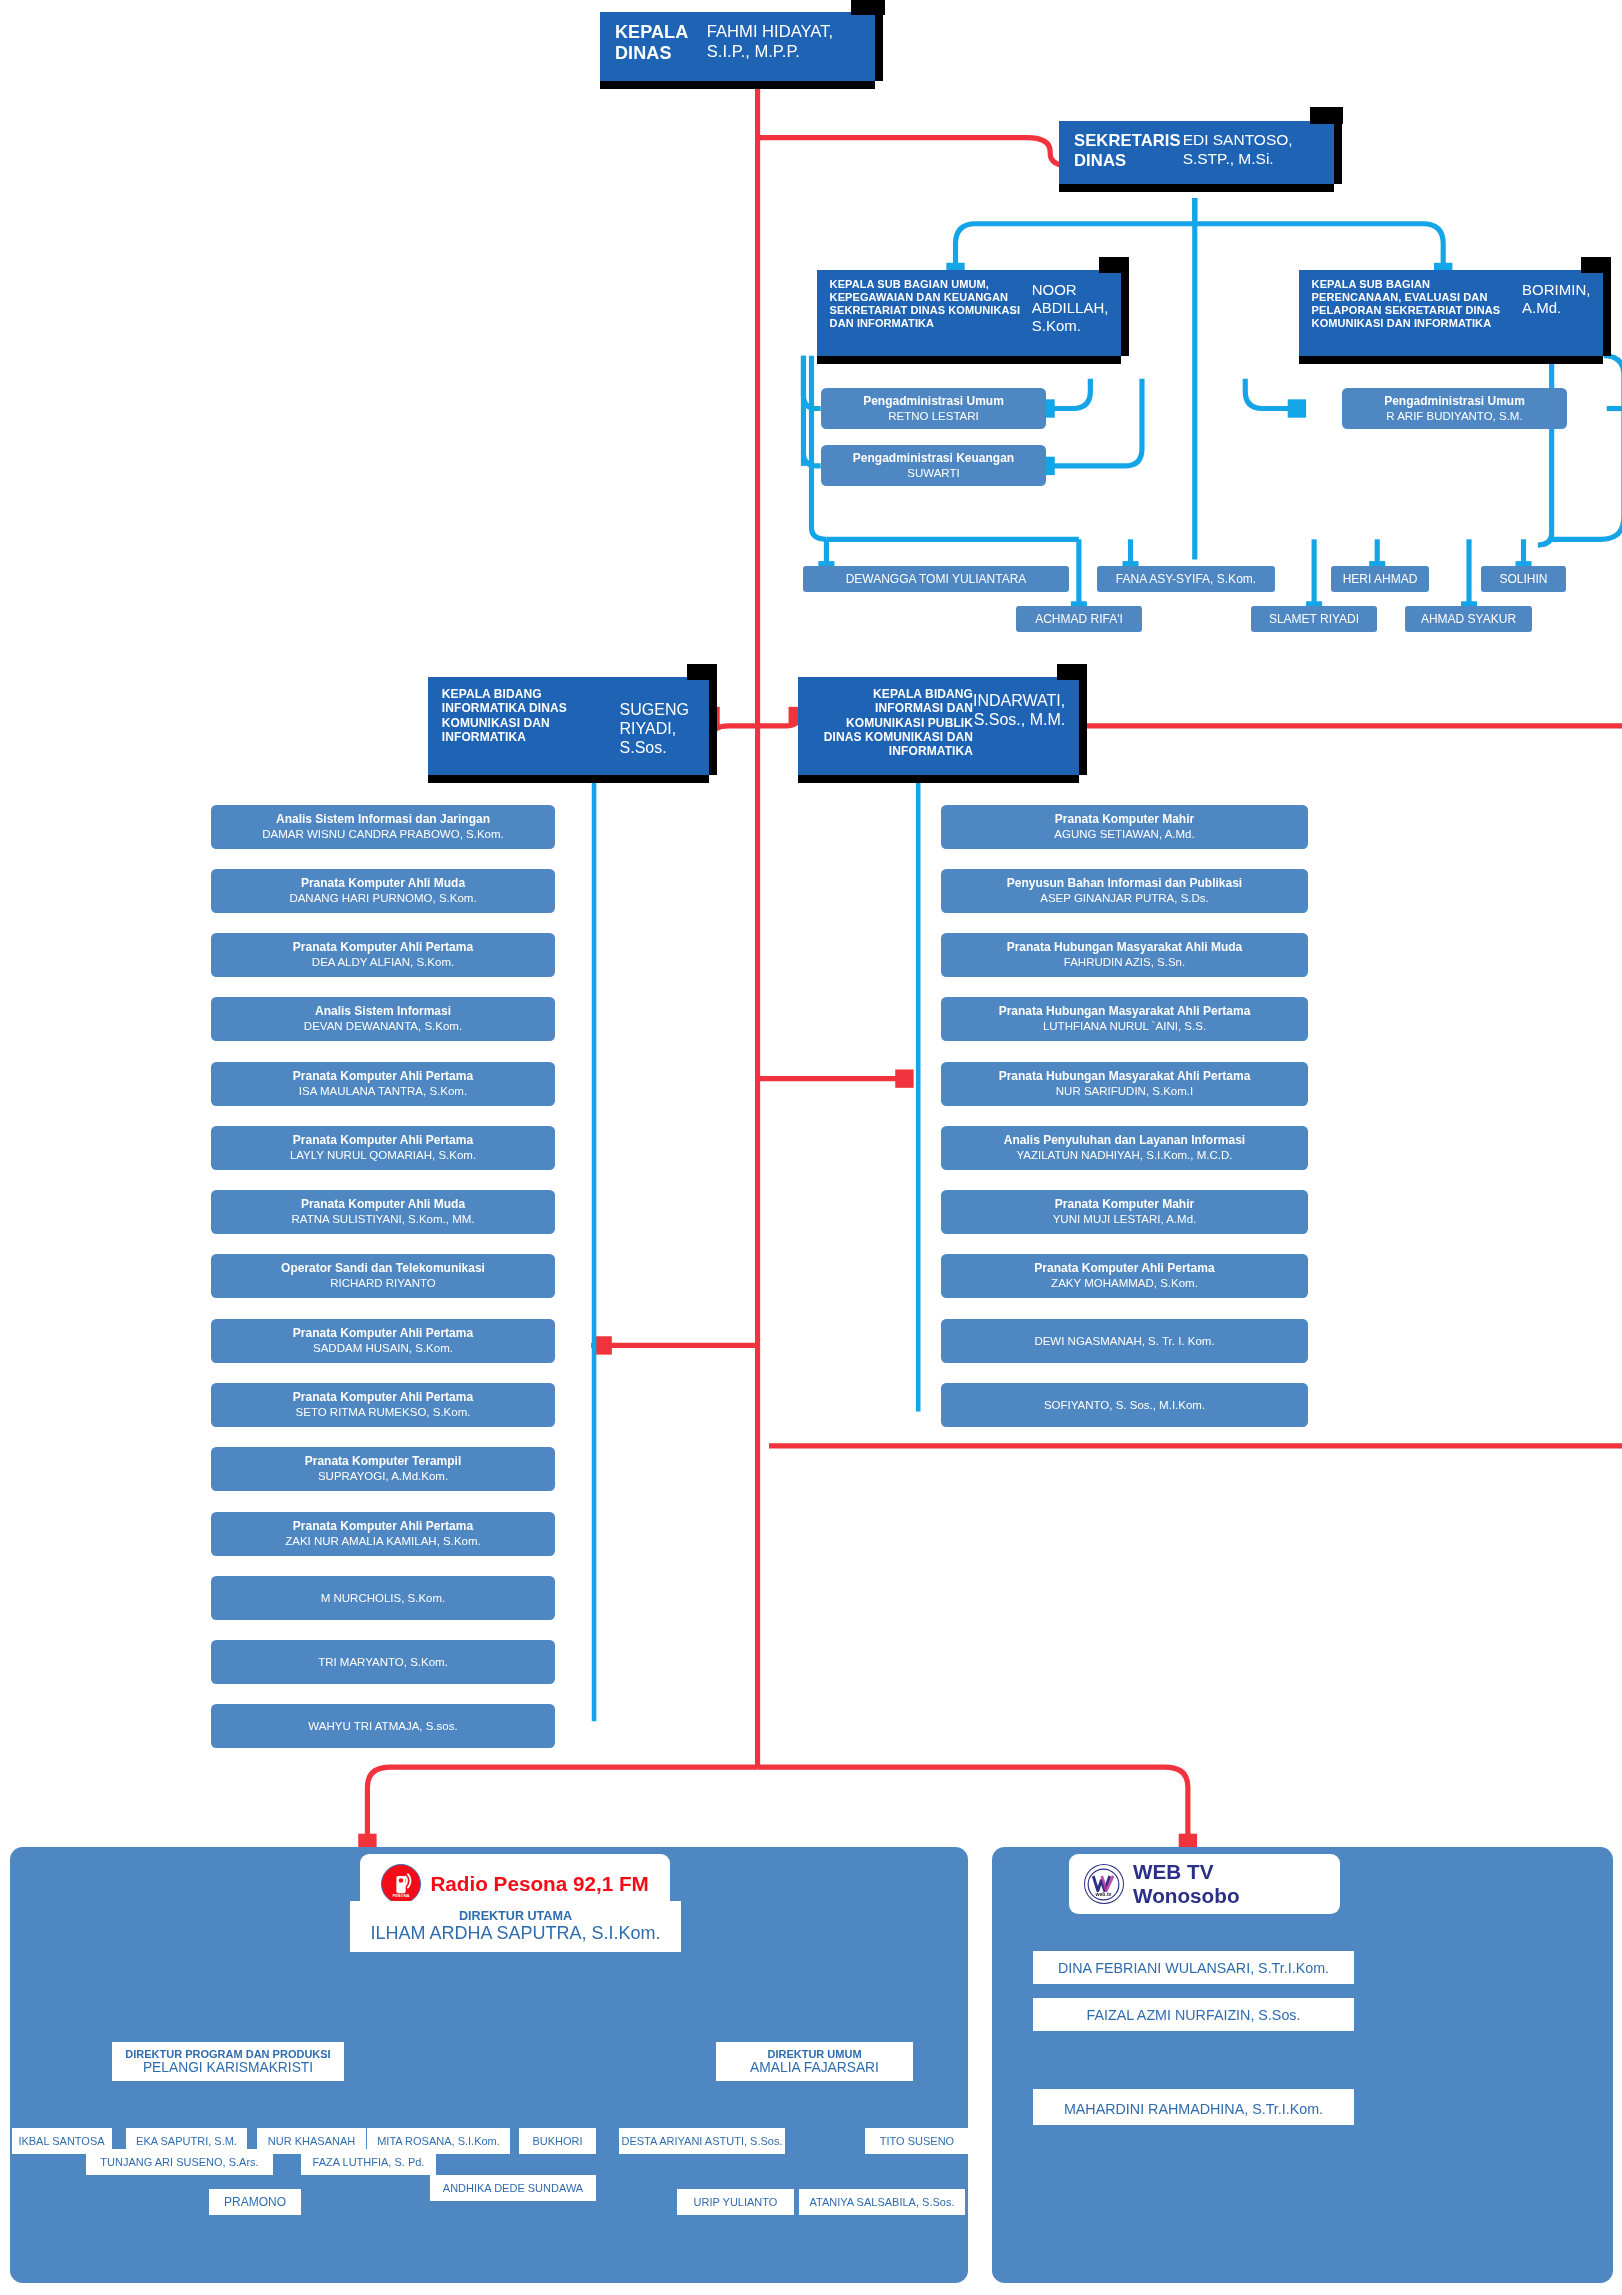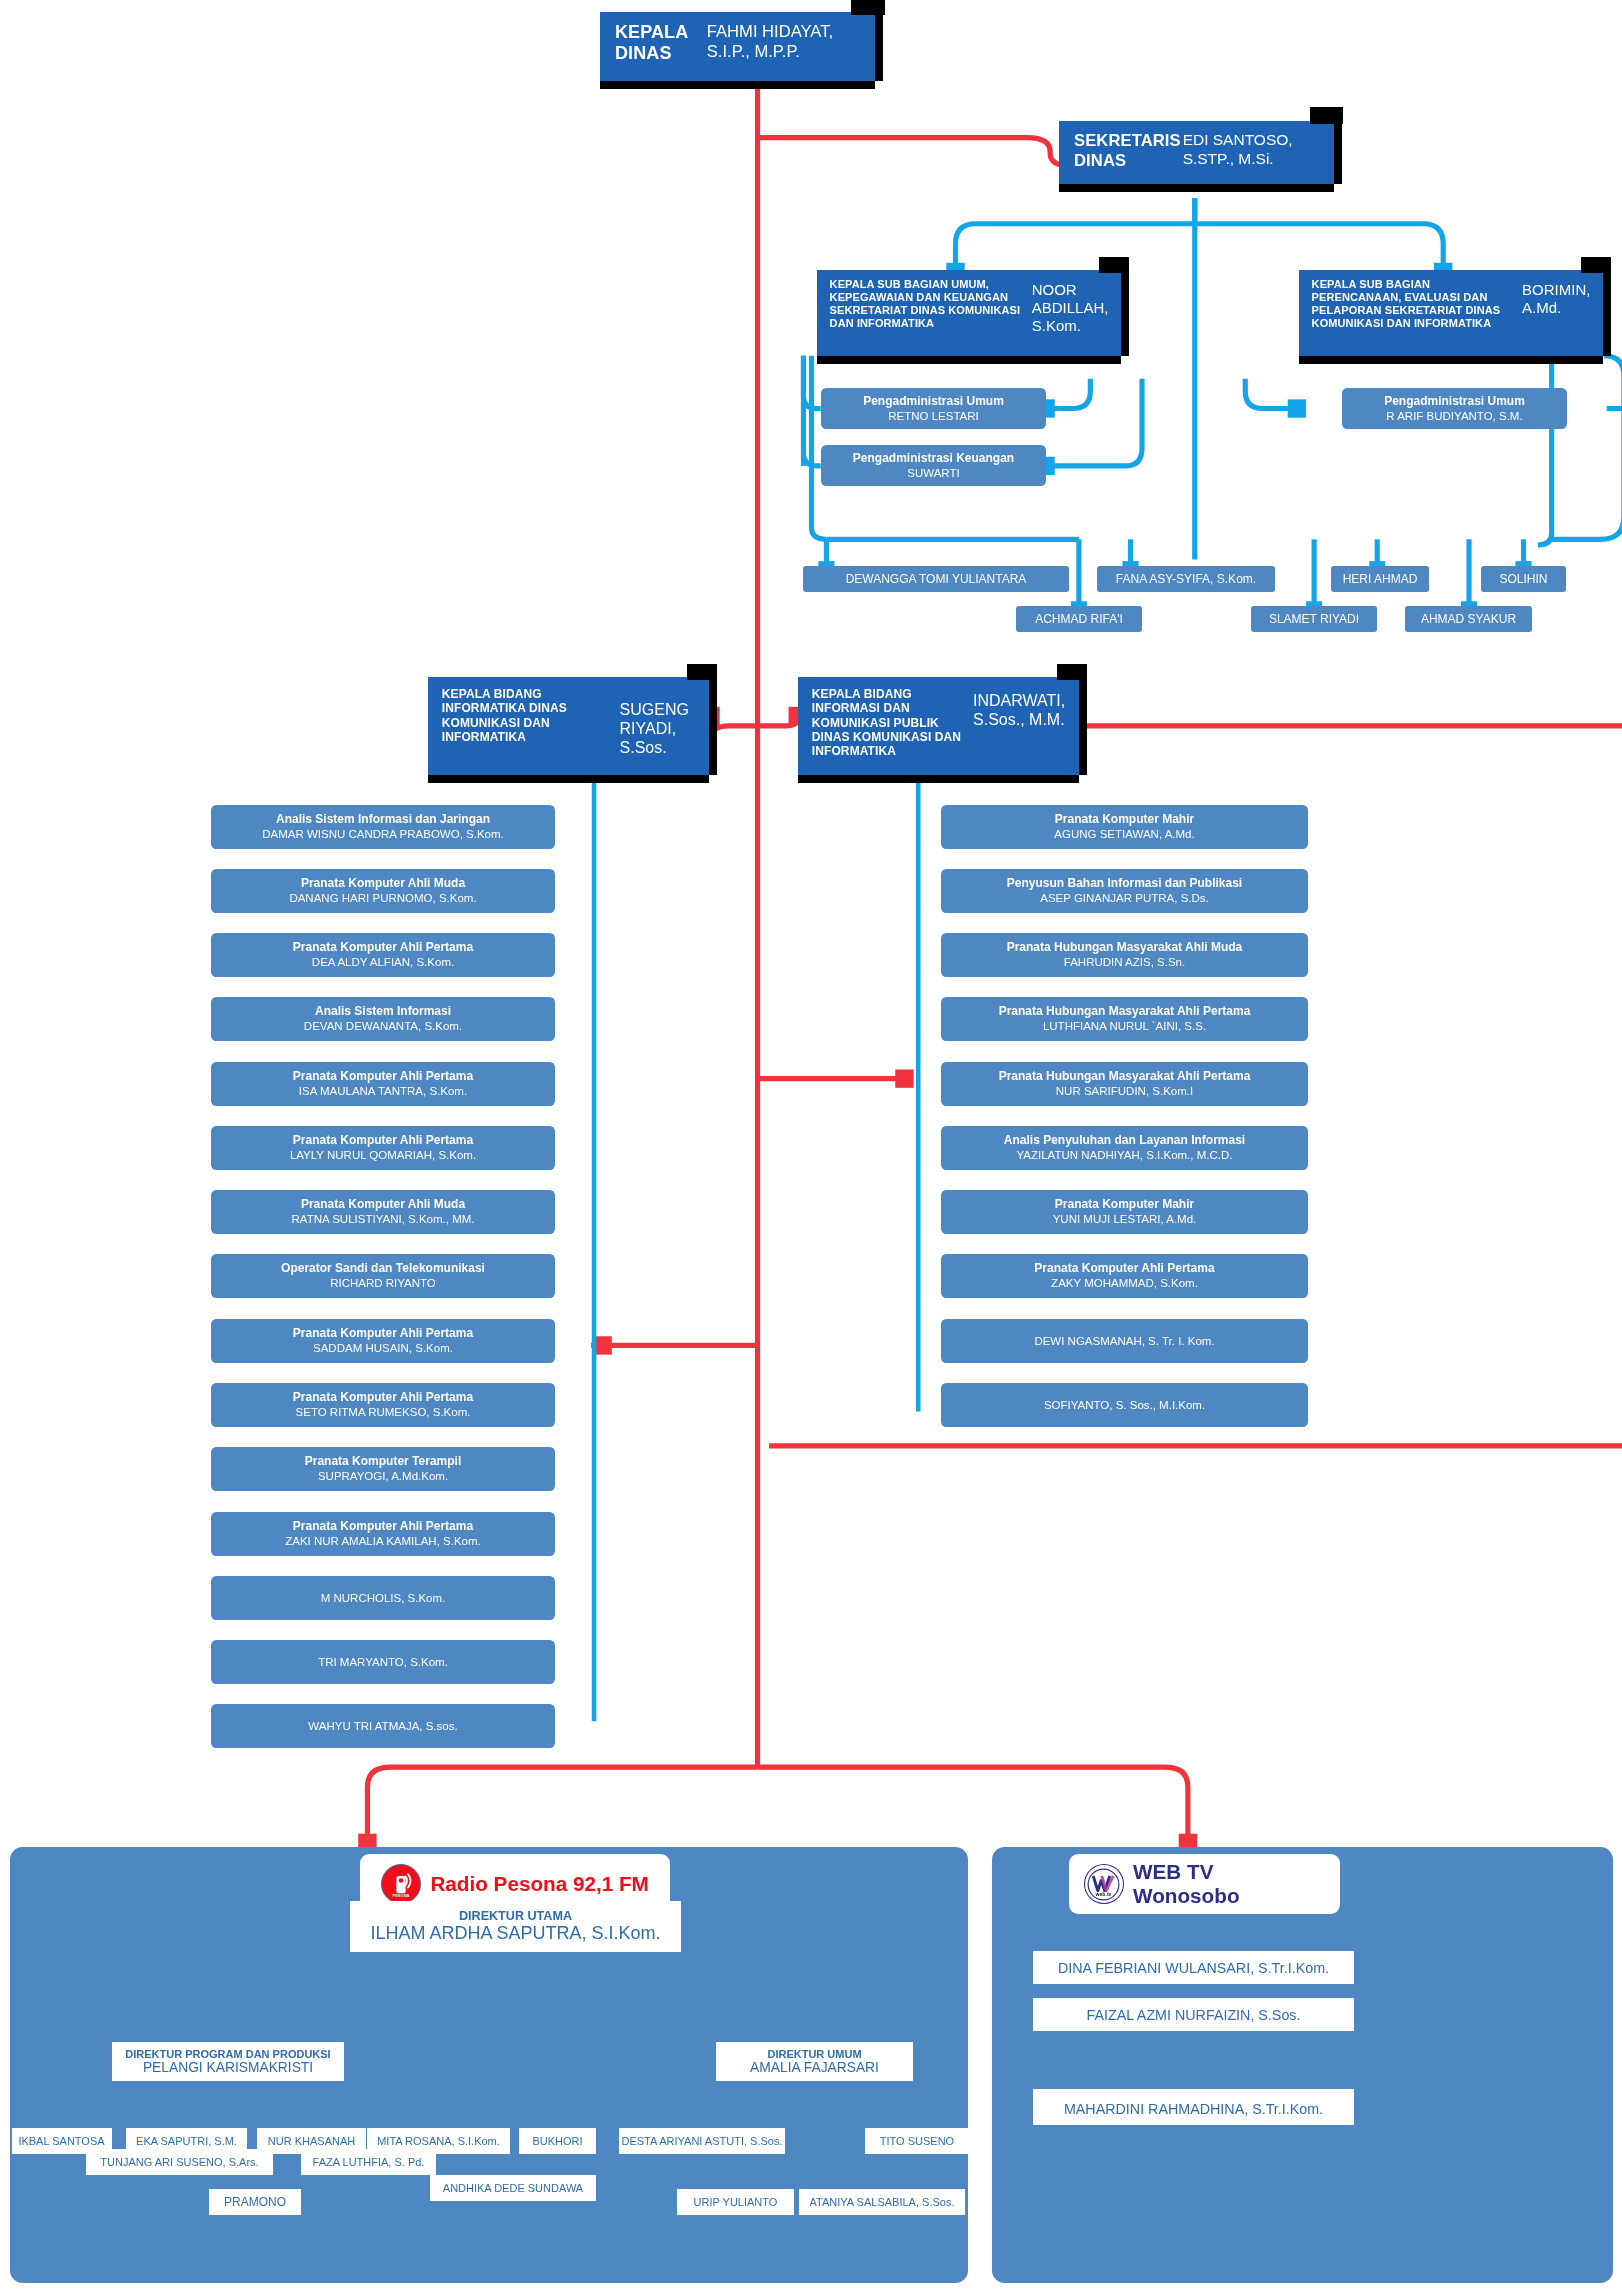--- a/index.html
+++ b/index.html
@@ -222,21 +222,21 @@
   <div class="node chip" style="left:1481px; top:566px; width:85px; height:26.4px; font-size:12px;">SOLIHIN</div>
 
   <div class="node major" style="left:428px; top:677px; width:281px; height:98px; padding:10.3px 13.8px;">
     <div class="ttl" style="font-size:12px;">KEPALA BIDANG INFORMATIKA DINAS KOMUNIKASI DAN INFORMATIKA</div>
     <div class="nm" style="font-size:16px; margin-top:12.6px;">SUGENG RIYADI, S.Sos.</div>
     <div class="shadow-l" style="width:281px;"></div>
     <div class="shadow-r" style="height:106px;"></div>
     <div class="tab-blk" style="right:-8px; top:-12.6px; width:30px; height:16px;"></div>
   </div>
 
-  <div class="node major" style="left:798px; top:677px; width:281px; height:98px; padding:10.3px 13.8px;">
+  <div class="node major" style="left:798px; top:677px; width:281px; height:98px; padding:10.3px 13.8px;text-align:right;">
     <div class="ttl" style="font-size:12px;">KEPALA BIDANG INFORMASI DAN KOMUNIKASI PUBLIK DINAS KOMUNIKASI DAN INFORMATIKA</div>
     <div class="nm" style="font-size:16px; margin-top:3.4px;">INDARWATI, S.Sos., M.M.</div>
     <div class="shadow-l" style="width:281px;"></div>
     <div class="shadow-r" style="height:106px;"></div>
     <div class="tab-blk" style="right:-8px; top:-12.6px; width:30px; height:16px;"></div>
   </div>
 
   <div id="left-col">
       <div class="node staff" style="left: 211px; top: 805px; width: 344px; height: 44px;">
         <div class="ttl" style="font-size: 12px;">Analis Sistem Informasi dan Jaringan</div>

